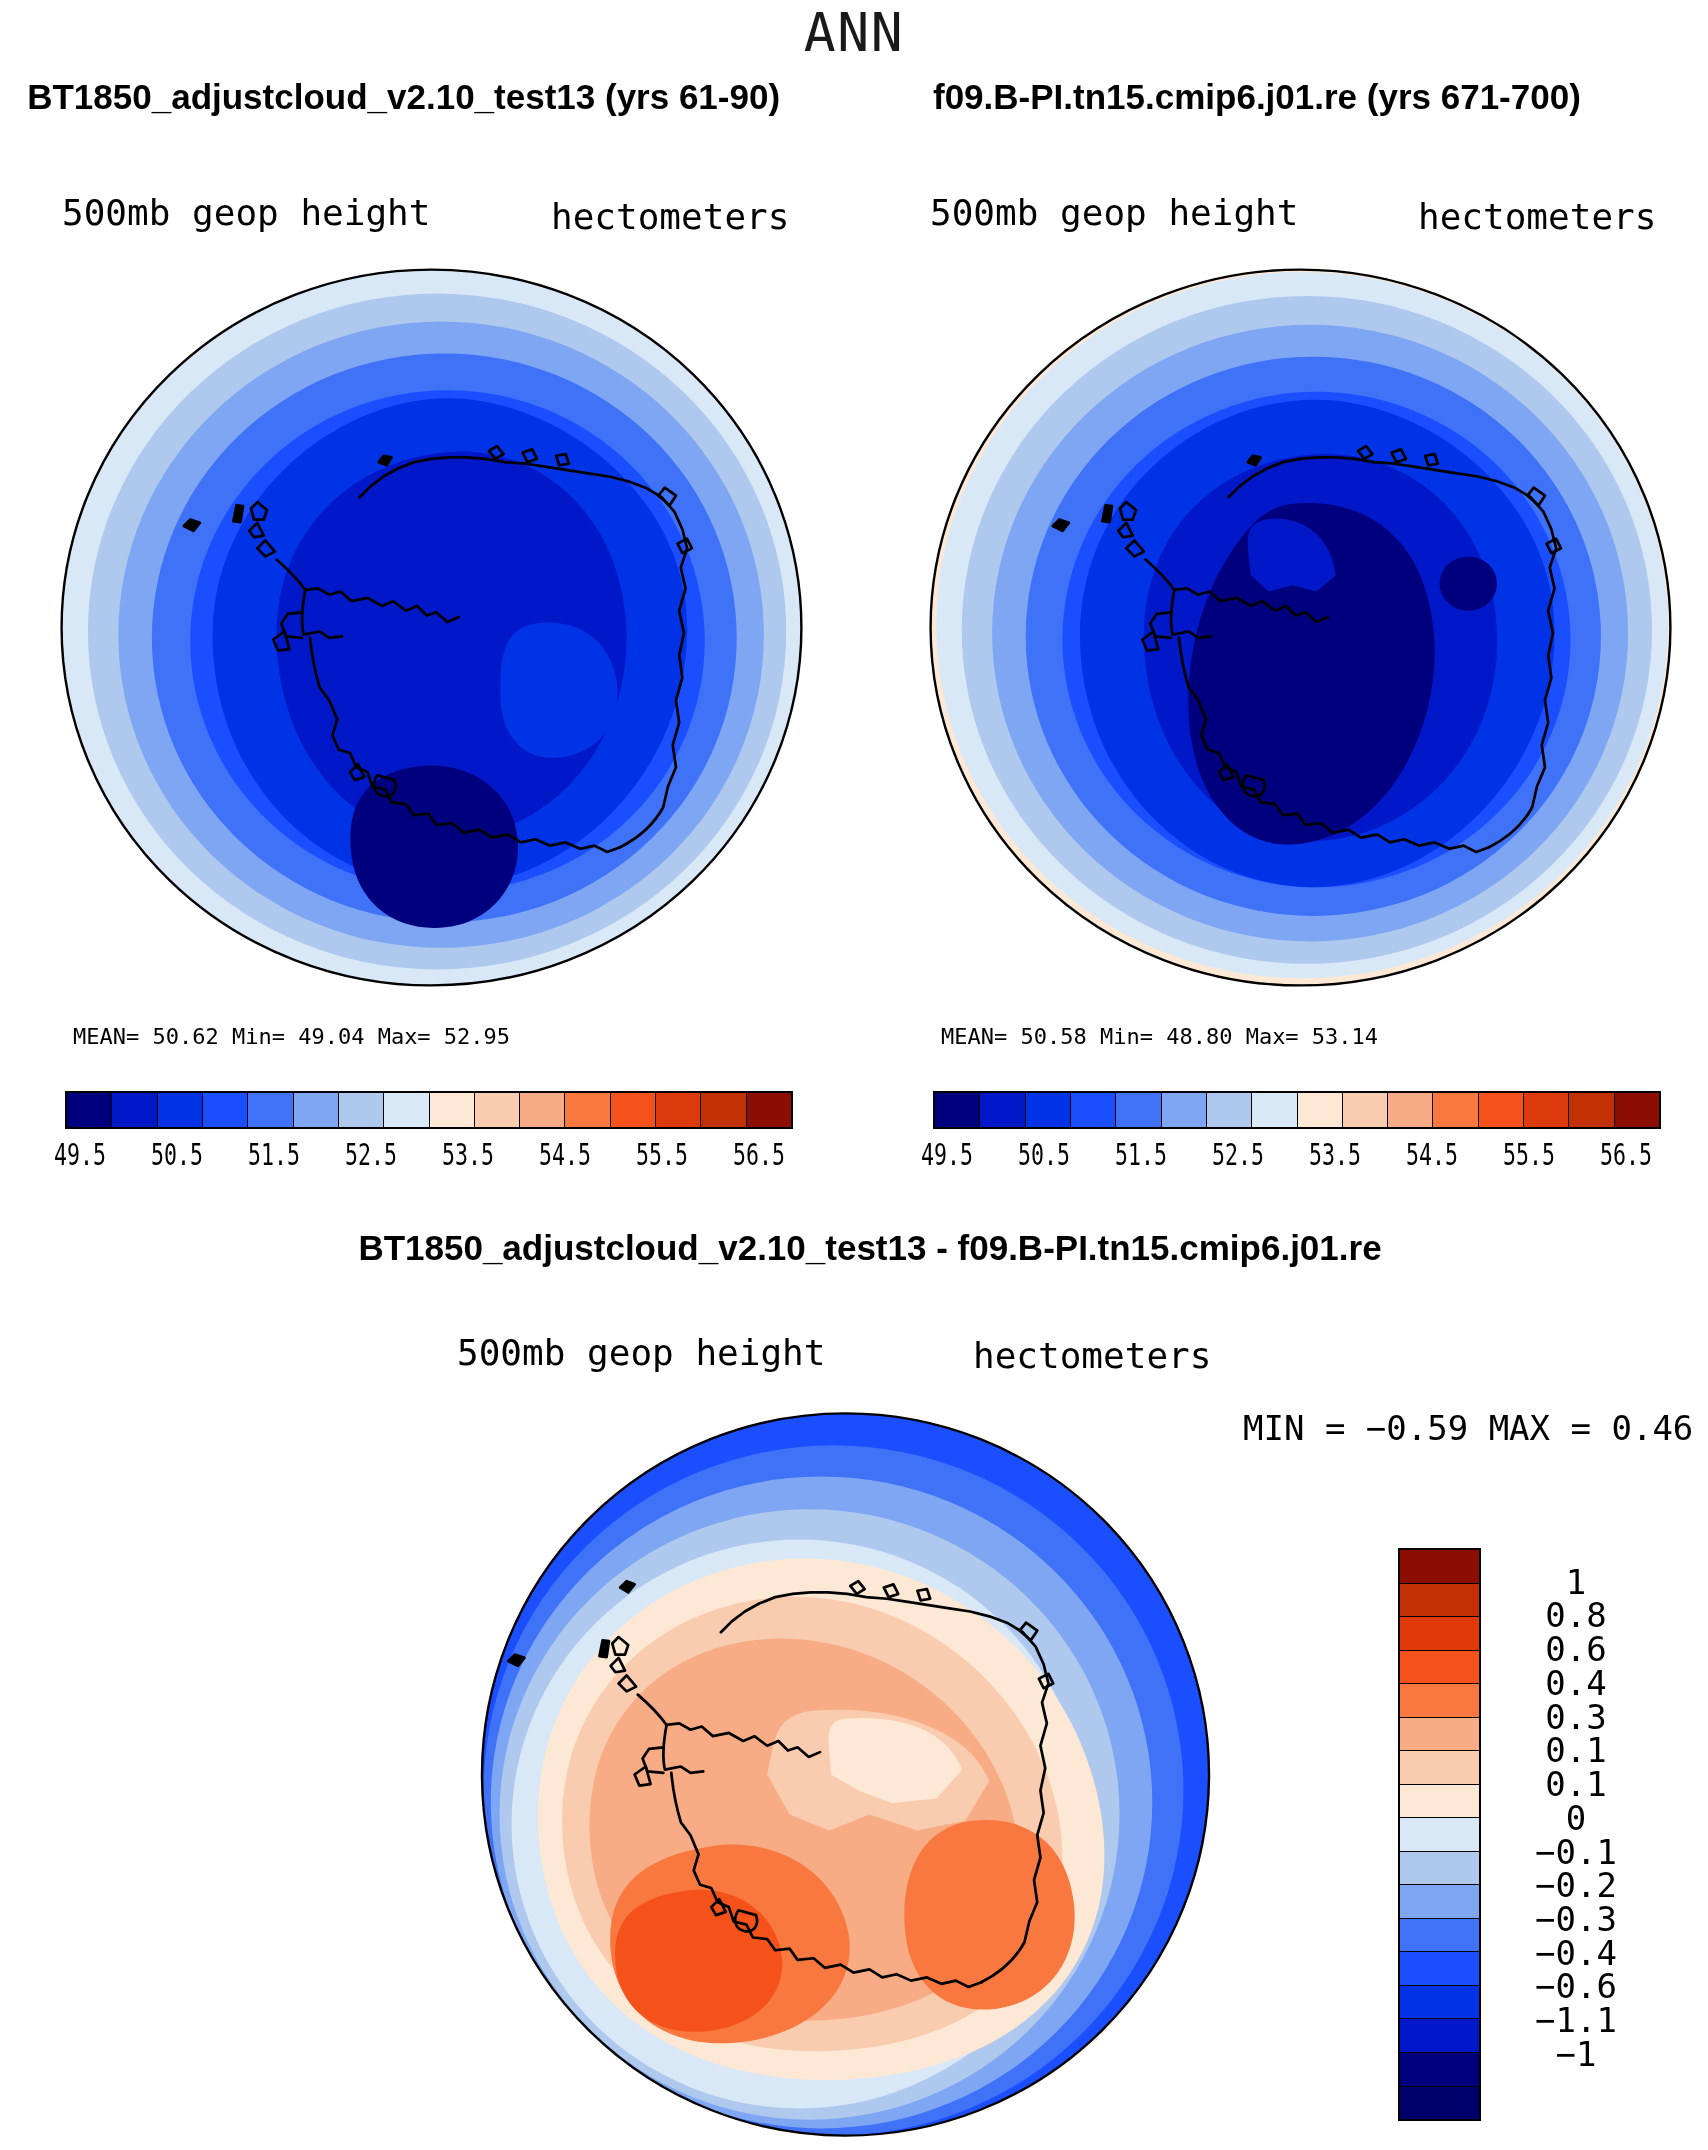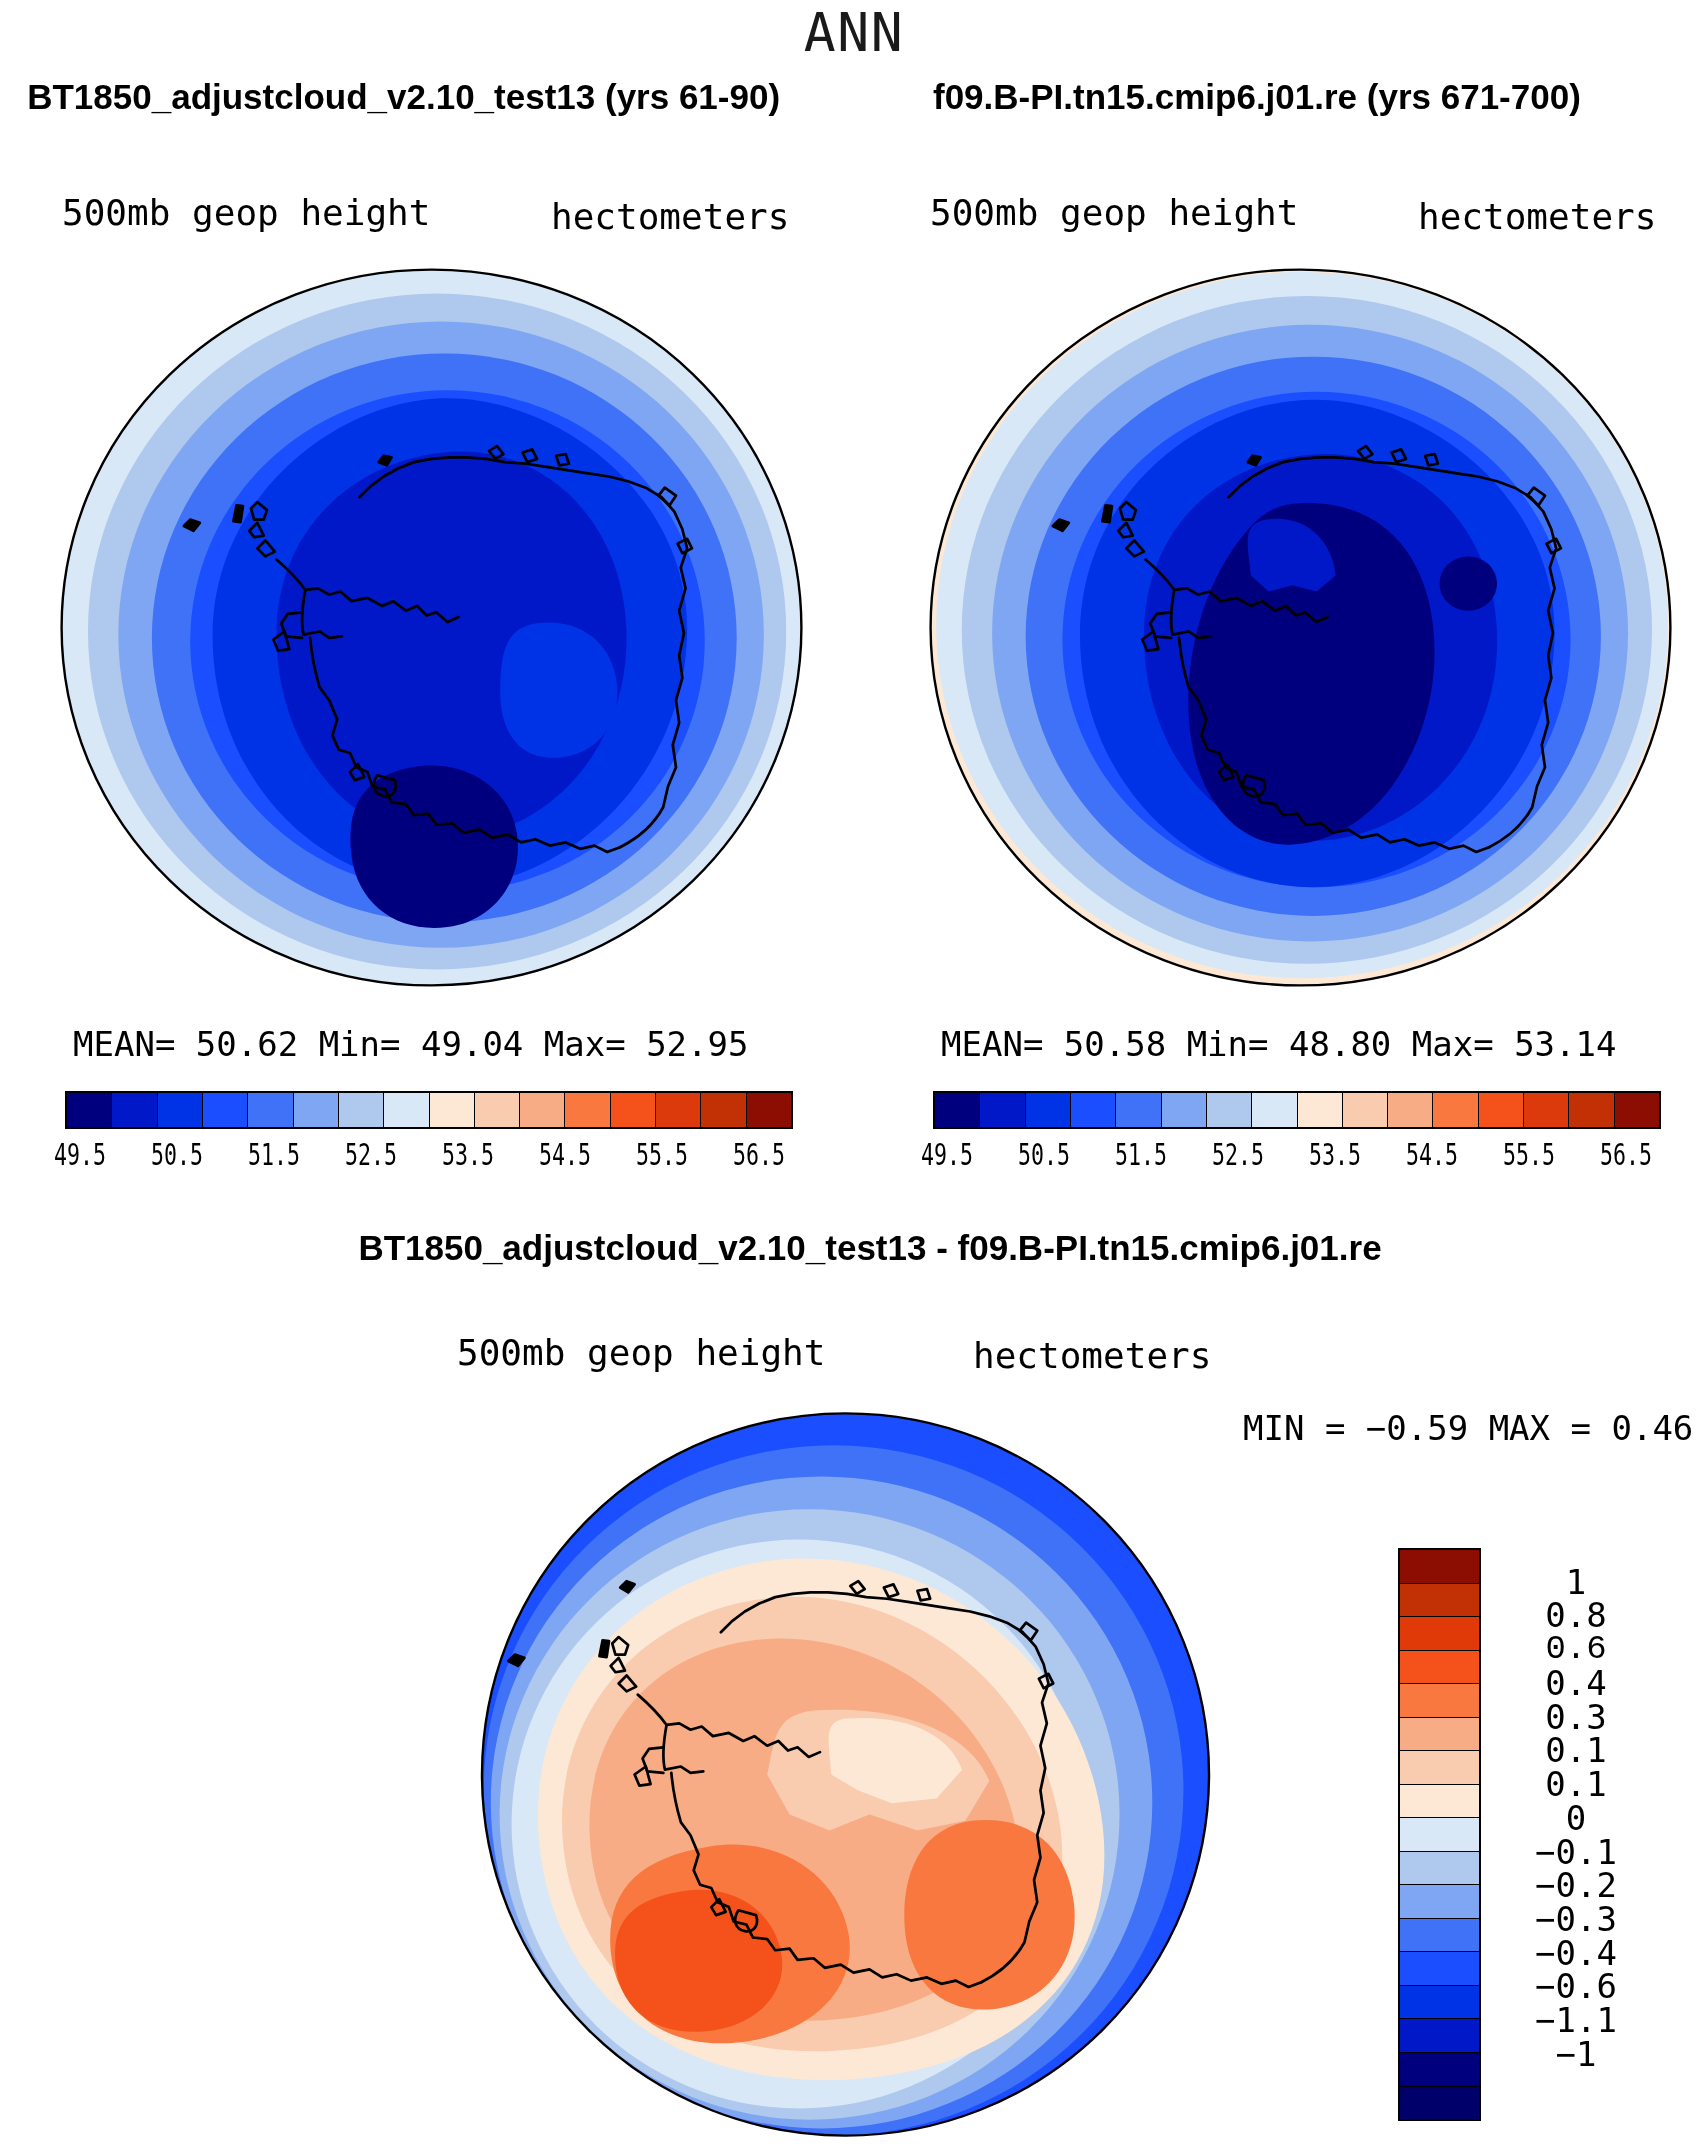--- a/index.html
+++ b/index.html
@@ -13,21 +13,21 @@
   #ann{position:absolute;left:0;top:1.6px;width:1708px;text-align:center;
        font-size:53px;letter-spacing:1.6px;font-family:"DejaVu Sans Mono",monospace;
        color:#1a1a1a;}
 
   #title-left{position:absolute;left:11.2px;top:77px;font-size:35px;}
   #title-right{position:absolute;left:917px;top:77px;font-size:35px;}
   #title-diff{position:absolute;left:0;top:1228px;width:1708px;text-align:center;font-size:35px;}
 
   .hdr{position:absolute;font-size:36px;}
 
-  .stat{position:absolute;font-size:34px;}
+  .stat{position:absolute;font-size:22px;}
 
   .cbar-h{position:absolute;display:flex;border:2.4px solid #000;box-sizing:border-box;}
   .cbar-h .cell{flex:1 1 0;border-right:1.6px solid #000;}
   .cbar-h .cell:last-child{border-right:none;}
   .cbar-h-ticks{position:absolute;display:flex;font-size:30px;}
   .cbar-h-ticks span{flex:1 1 0;text-align:center;}
 
   #vcbar{position:absolute;left:1398px;top:1548px;width:83px;height:573px;
          border:2.4px solid #000;box-sizing:border-box;display:flex;flex-direction:column;}
   #vcbar .vcell{flex:1 1 0;border-bottom:1.6px solid #000;}
@@ -340,21 +340,21 @@
     <div class="vcell" style="background: rgb(0, 0, 107);"></div>
   </div>
 <div id="vlabels">
     <span style="top: 34px;">
       <span class="cond" style="display: inline-block;">1</span>
     </span>
     <span style="top: 67px;">
       <span class="cond" style="display: inline-block;">0.8</span>
     </span>
     <span style="top: 101px;">
-      <span class="cond" style="display: inline-block; font-family: Liberation Mono, monospace;">0.6</span>
+      <span class="cond" style="display: inline-block;">0.6</span>
     </span>
     <span style="top: 135px;">
       <span class="cond" style="display: inline-block;">0.4</span>
     </span>
     <span style="top: 169px;">
       <span class="cond" style="display: inline-block;">0.3</span>
     </span>
     <span style="top: 202px;">
       <span class="cond" style="display: inline-block;">0.1</span>
     </span>

